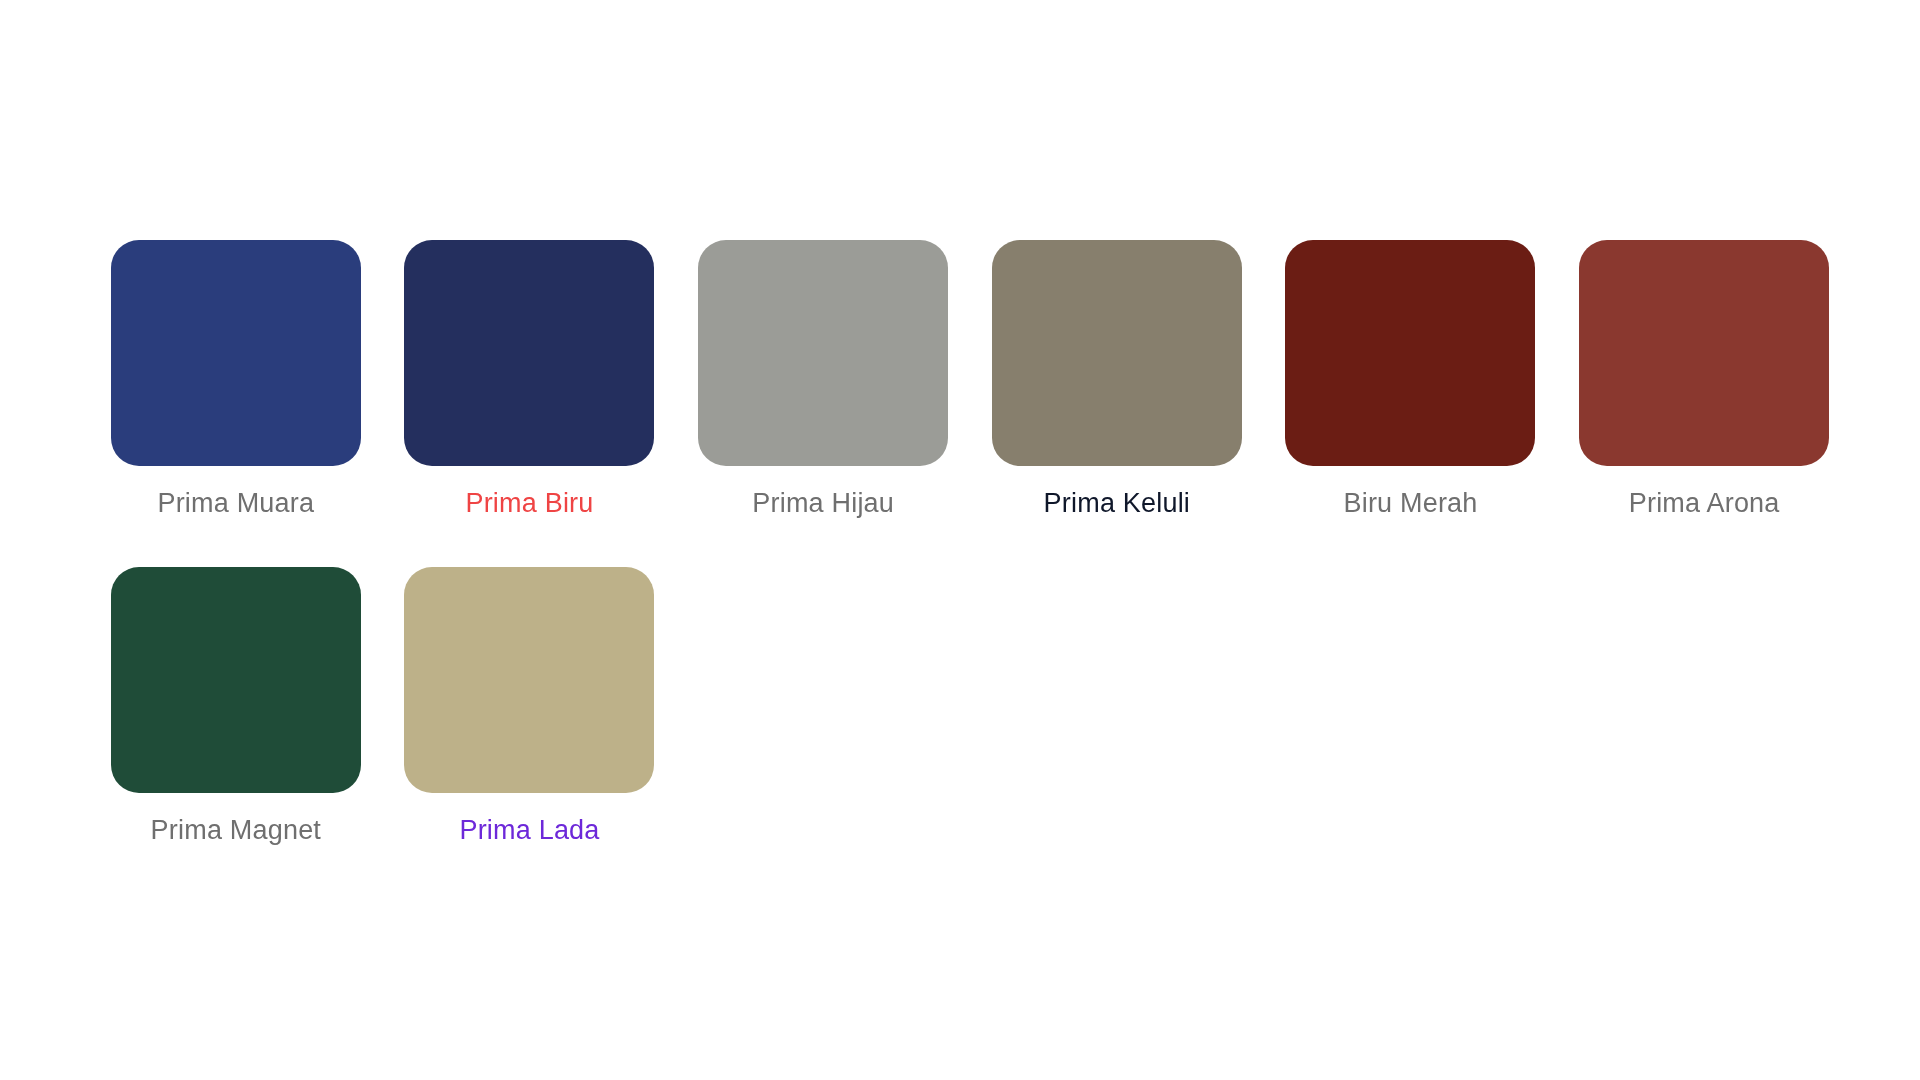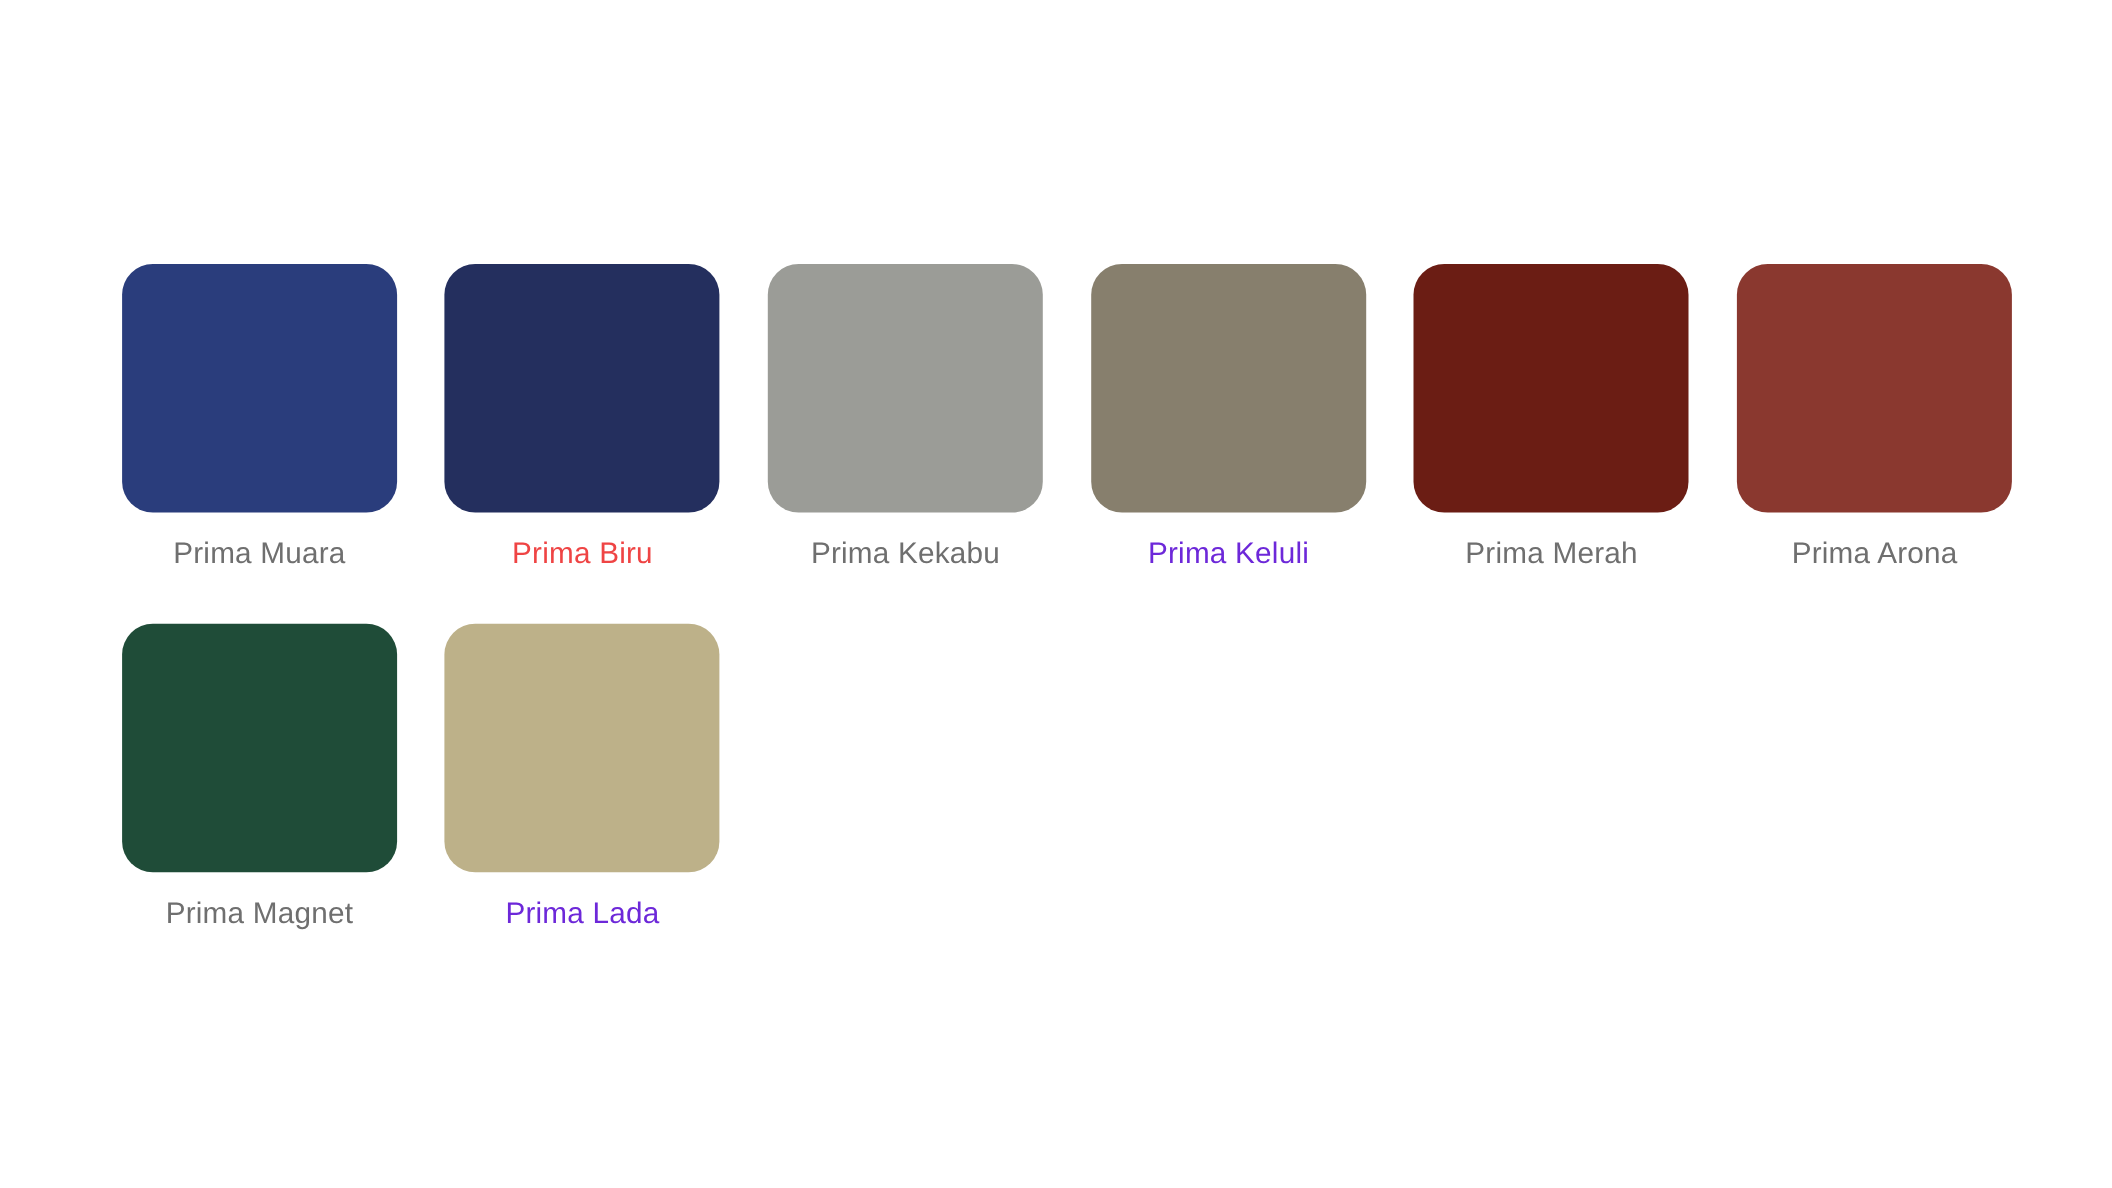--- a/index.html
+++ b/index.html
@@ -81,31 +81,31 @@
 
     <div class="swatch-cell row-1">
       <div class="swatch-chip" style="background: rgb(36, 47, 94);"></div>
       <div class="swatch-label" style="color: #ef4444;">Prima Biru</div>
     </div>
 
 
 
     <div class="swatch-cell row-1">
       <div class="swatch-chip" style="background: rgb(155, 156, 151);"></div>
-      <div class="swatch-label" style="color: rgb(111, 111, 111);">Prima Kekabu</div>
+      <div class="swatch-label" style="color: rgb(111, 111, 111);">Prima Hijau</div>
     </div>
 
     <div class="swatch-cell row-1">
       <div class="swatch-chip" style="background: rgb(135, 127, 109);"></div>
-      <div class="swatch-label" style="color: #6d28d9;">Prima Keluli</div>
+      <div class="swatch-label" style="color: #0f172a;">Prima Keluli</div>
     </div>
 
     <div class="swatch-cell row-2">
       <div class="swatch-chip" style="background: rgb(107, 29, 20);"></div>
-      <div class="swatch-label" style="color: rgb(111, 111, 111);">Prima Merah</div>
+      <div class="swatch-label" style="color: rgb(111, 111, 111);">Biru Merah</div>
     </div>
 
     <div class="swatch-cell row-2">
       <div class="swatch-chip" style="background: rgb(138, 56, 47);"></div>
       <div class="swatch-label" style="color: rgb(111, 111, 111);">Prima Arona</div>
     </div>
 
     <div class="swatch-cell row-2">
       <div class="swatch-chip" style="background: rgb(31, 76, 56);"></div>
       <div class="swatch-label" style="color: rgb(111, 111, 111);">Prima Magnet</div>

